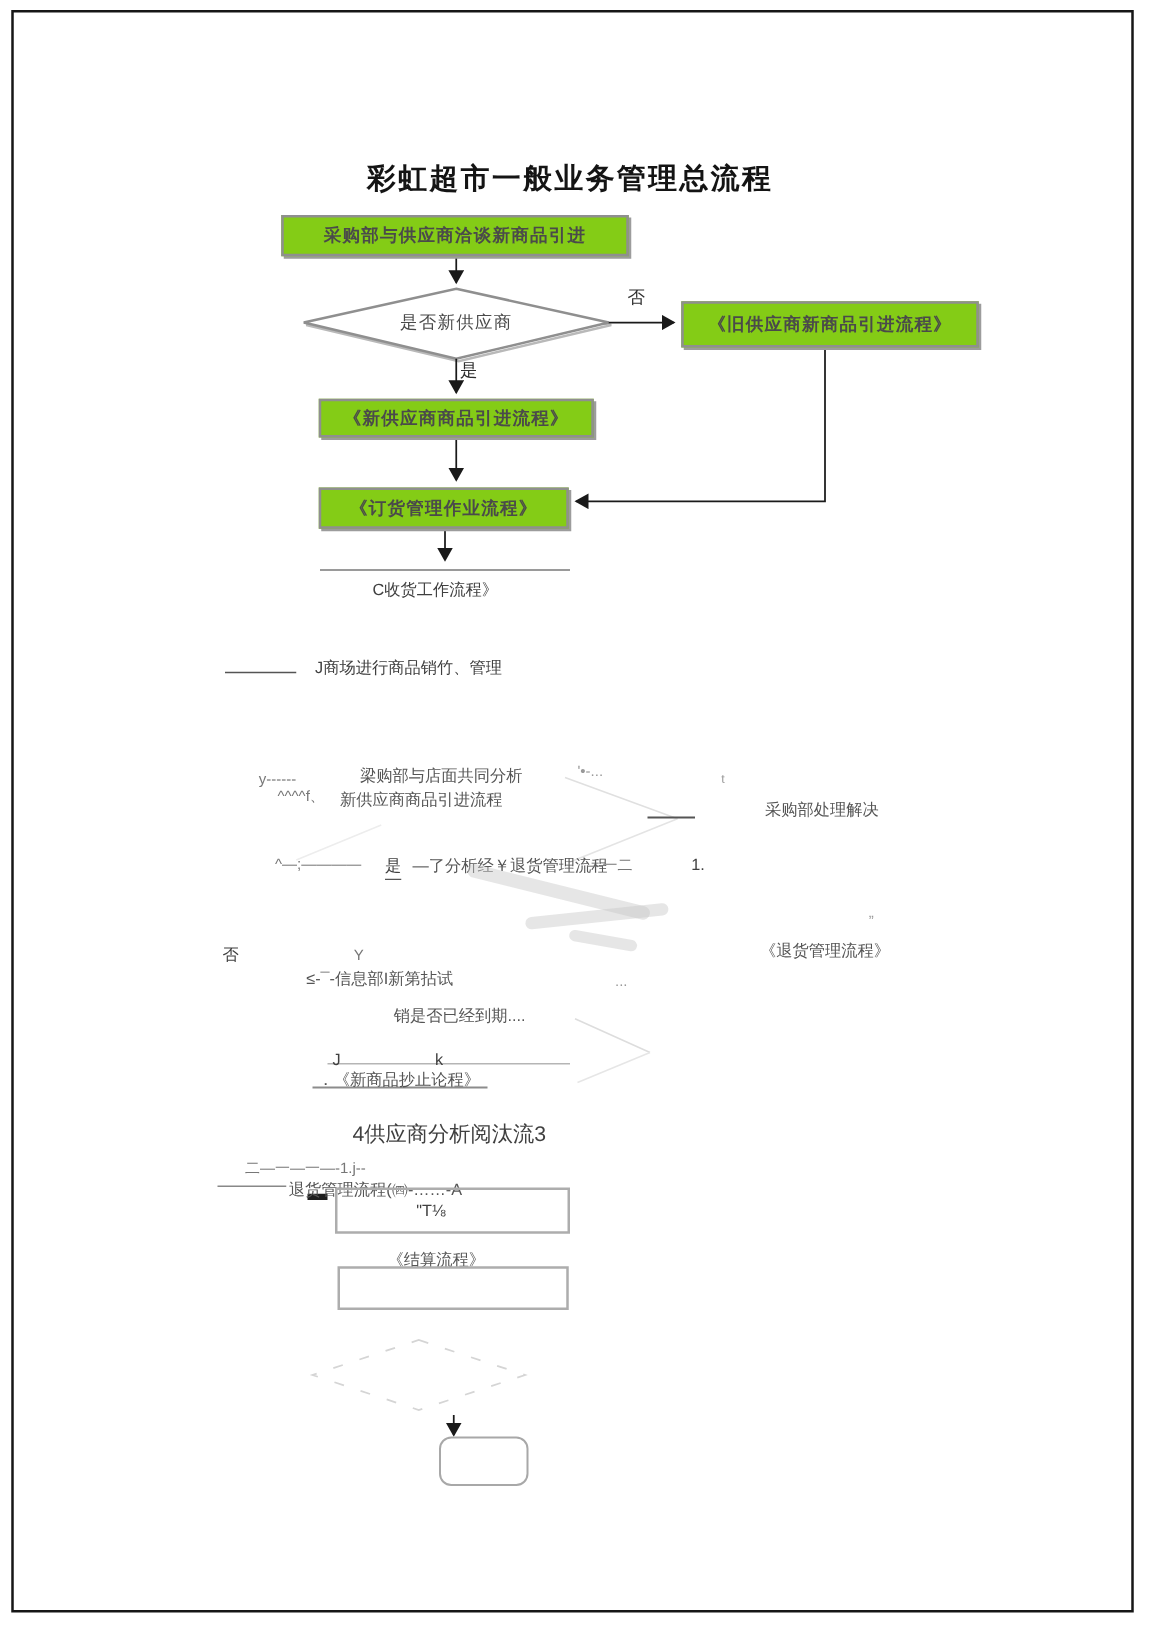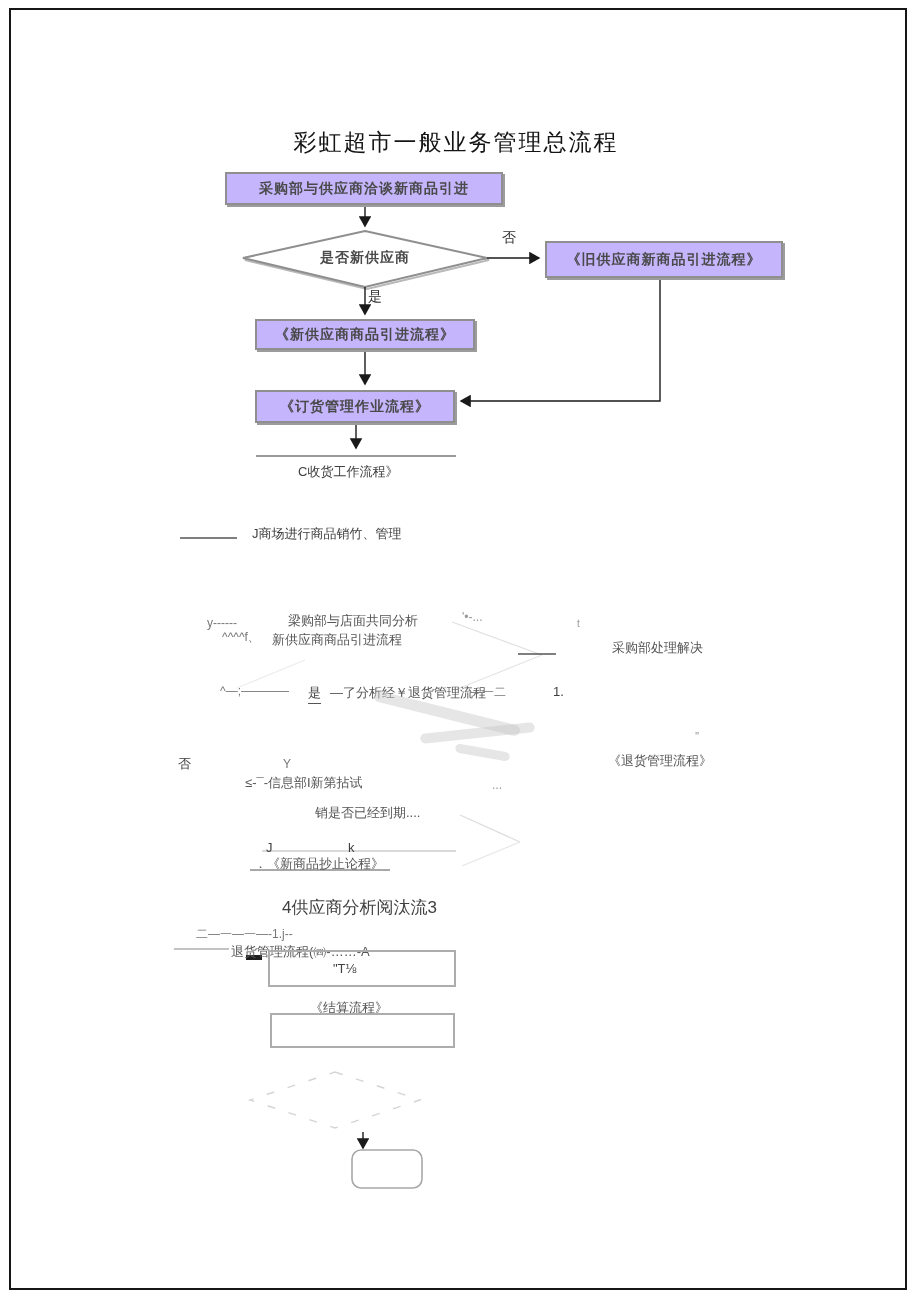--- a/index.html
+++ b/index.html
@@ -1,25 +1,25 @@
 <!DOCTYPE html>
 <html><head>
 <meta charset="utf-8">
 <style>
   html,body{margin:0;padding:0;background:#fff;}
   body{width:920px;height:1301px;position:relative;font-family:"Liberation Sans",sans-serif;overflow:hidden;}
   .canvas{position:absolute;left:0;top:0;width:920px;height:1301px;}
   .frame{position:absolute;left:9px;top:8px;width:898px;height:1282px;border:2px solid #161616;box-sizing:border-box;pointer-events:none;}
   svg.layer{position:absolute;left:0;top:0;width:920px;height:1301px;}
   .txt{position:absolute;white-space:nowrap;}
-  .title{font-size:23px;font-weight:normal;color:#141414;letter-spacing:2px;}
-  .box{position:absolute;box-sizing:border-box;border:2px solid #8f8f8f;background:#c4b5fd;
+  .title{font-size:23px;font-weight:bold;color:#141414;letter-spacing:2px;}
+  .box{position:absolute;box-sizing:border-box;border:2px solid #8f8f8f;background:#84cc16;
        box-shadow:2px 2px 0 #9c9c9c;display:flex;align-items:center;justify-content:center;
        font-size:14px;color:#4a4a4a;font-weight:600;letter-spacing:1px;}
-  .dtext{font-size:14px;color:#4a4a4a;font-weight:700;text-align:center;letter-spacing:1px;}
+  .dtext{font-size:14px;color:#4a4a4a;font-weight:400;text-align:center;letter-spacing:1px;}
   .lbl{font-size:14px;color:#2e2e2e;}
   .f{font-size:13px;color:#555;}
   .f2{font-size:12px;color:#777;}
   .f3{font-size:12px;color:#999;}
   .dark{color:#404040;}
   .u{border-bottom:1px solid #555;padding-bottom:1px;}
   .smudge{position:absolute;background:#c8c8c8;opacity:.45;border-radius:6px;}
   .gbox{position:absolute;box-sizing:border-box;border:2px solid #adadad;background:transparent;}
 </style>
 </head>

